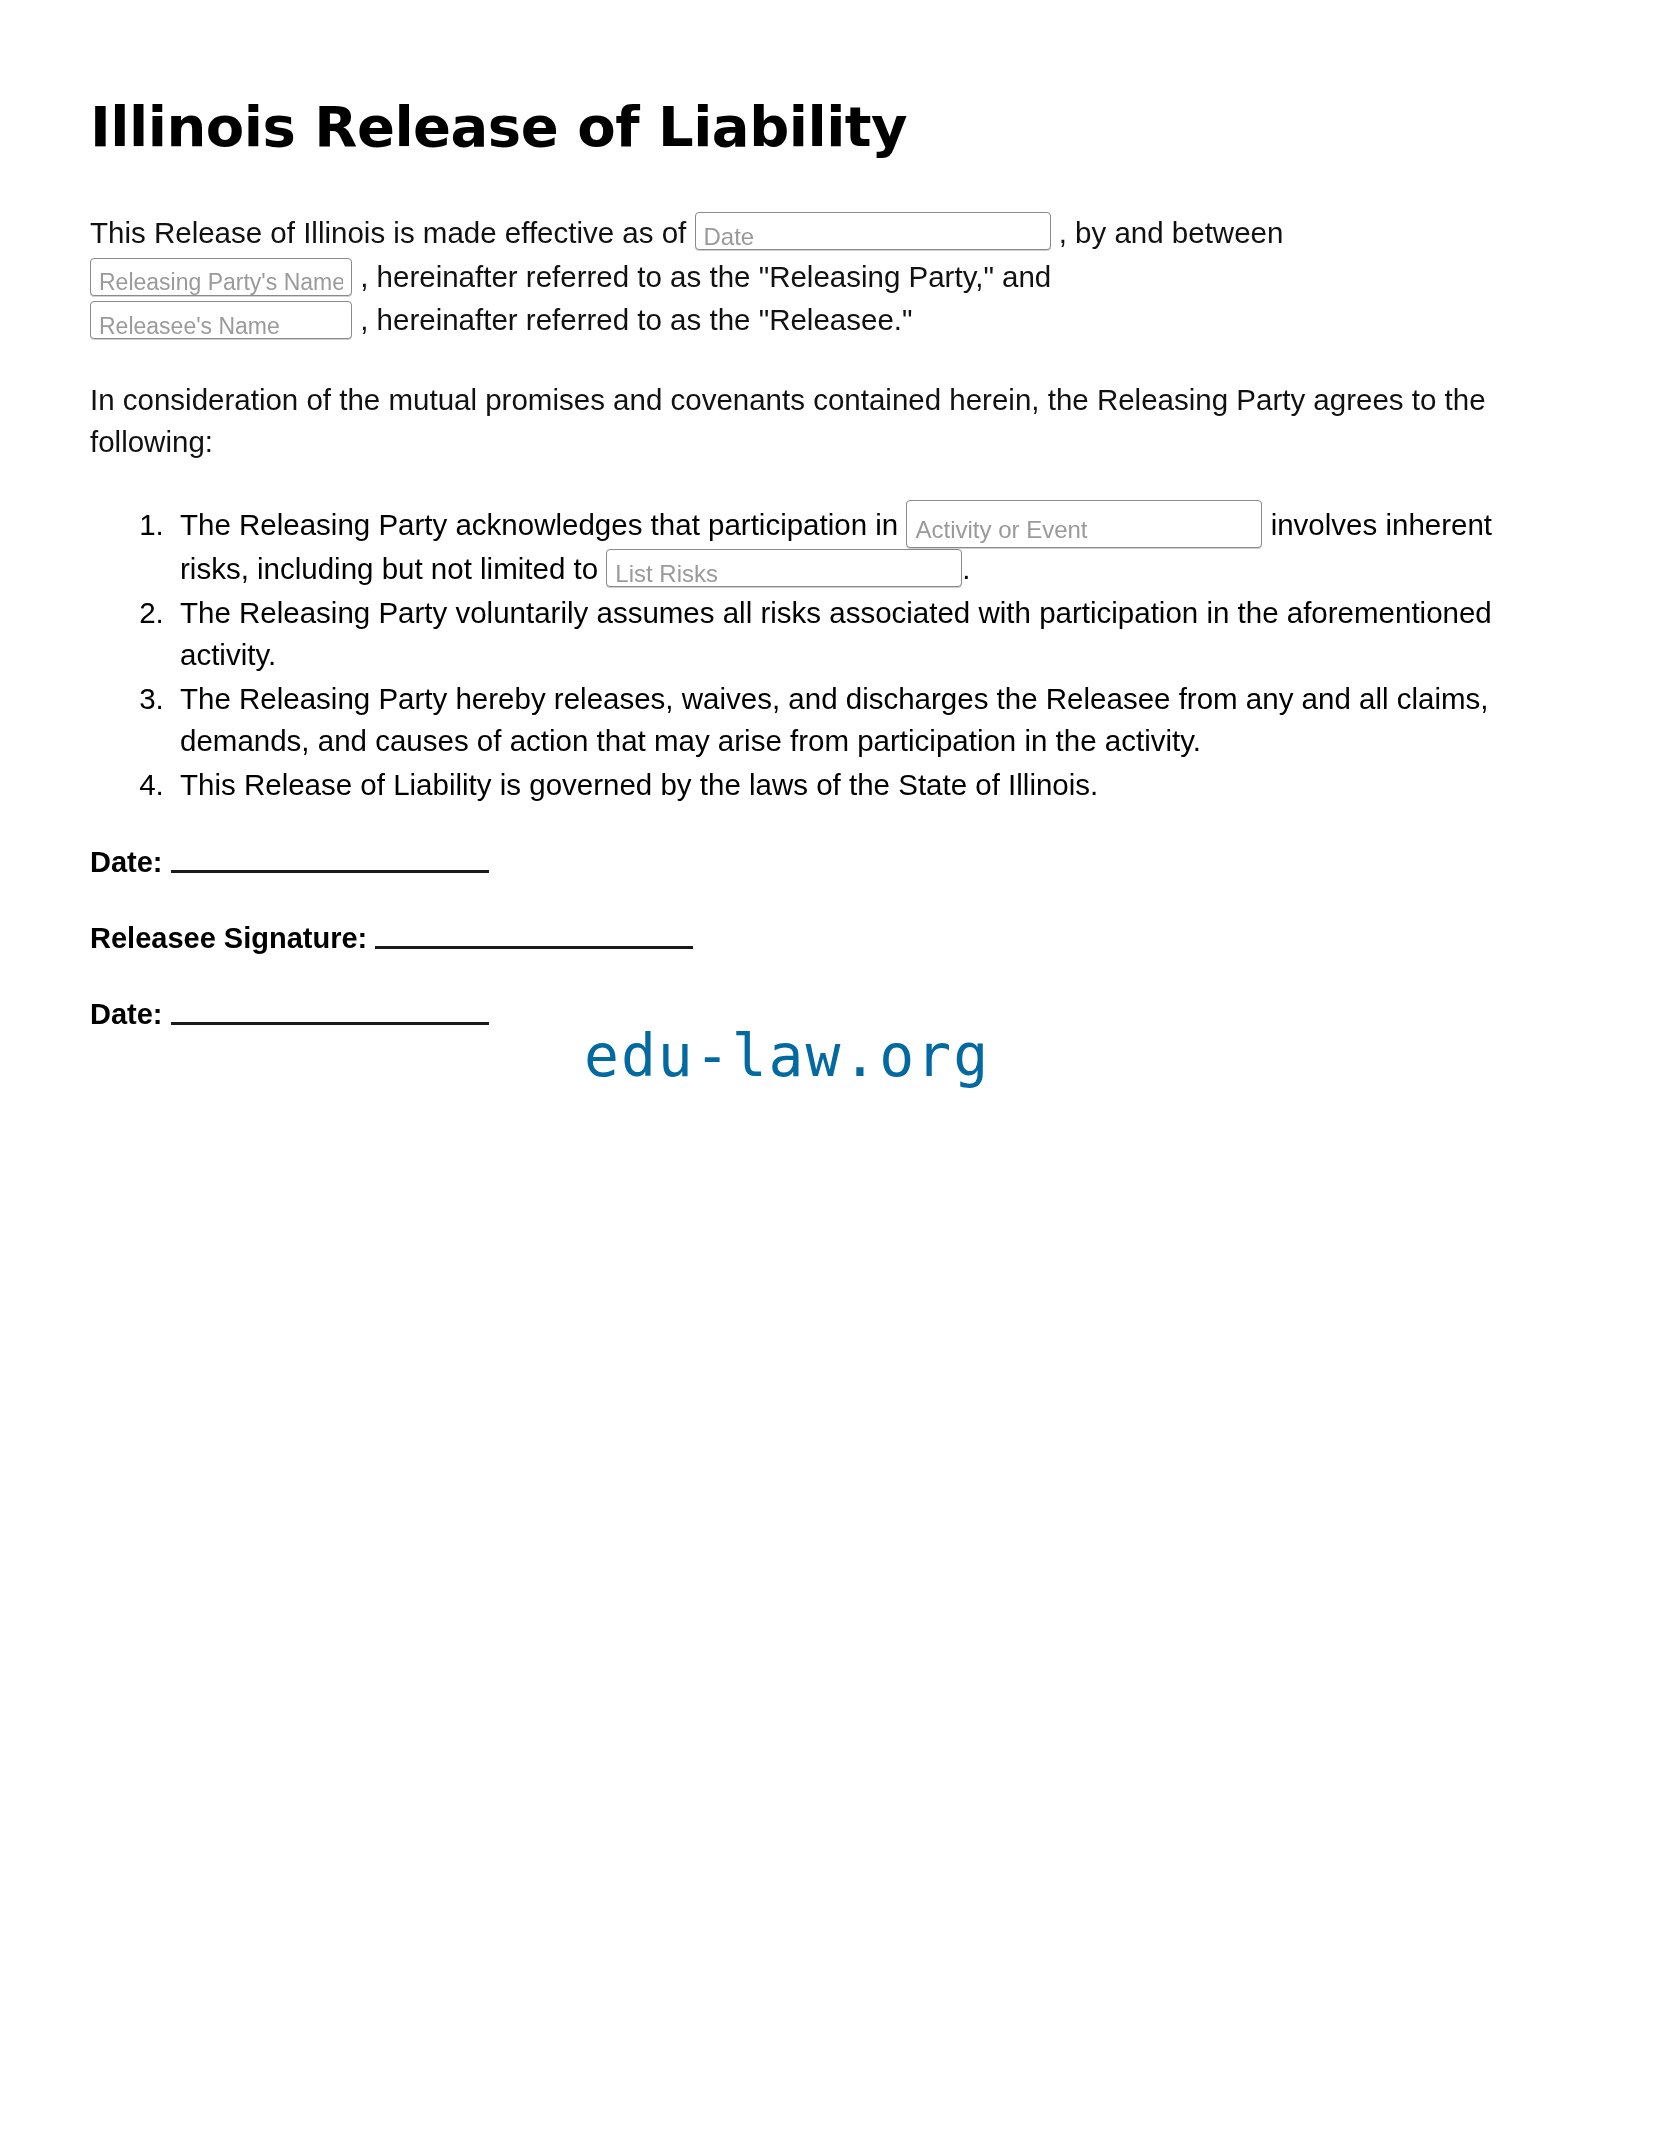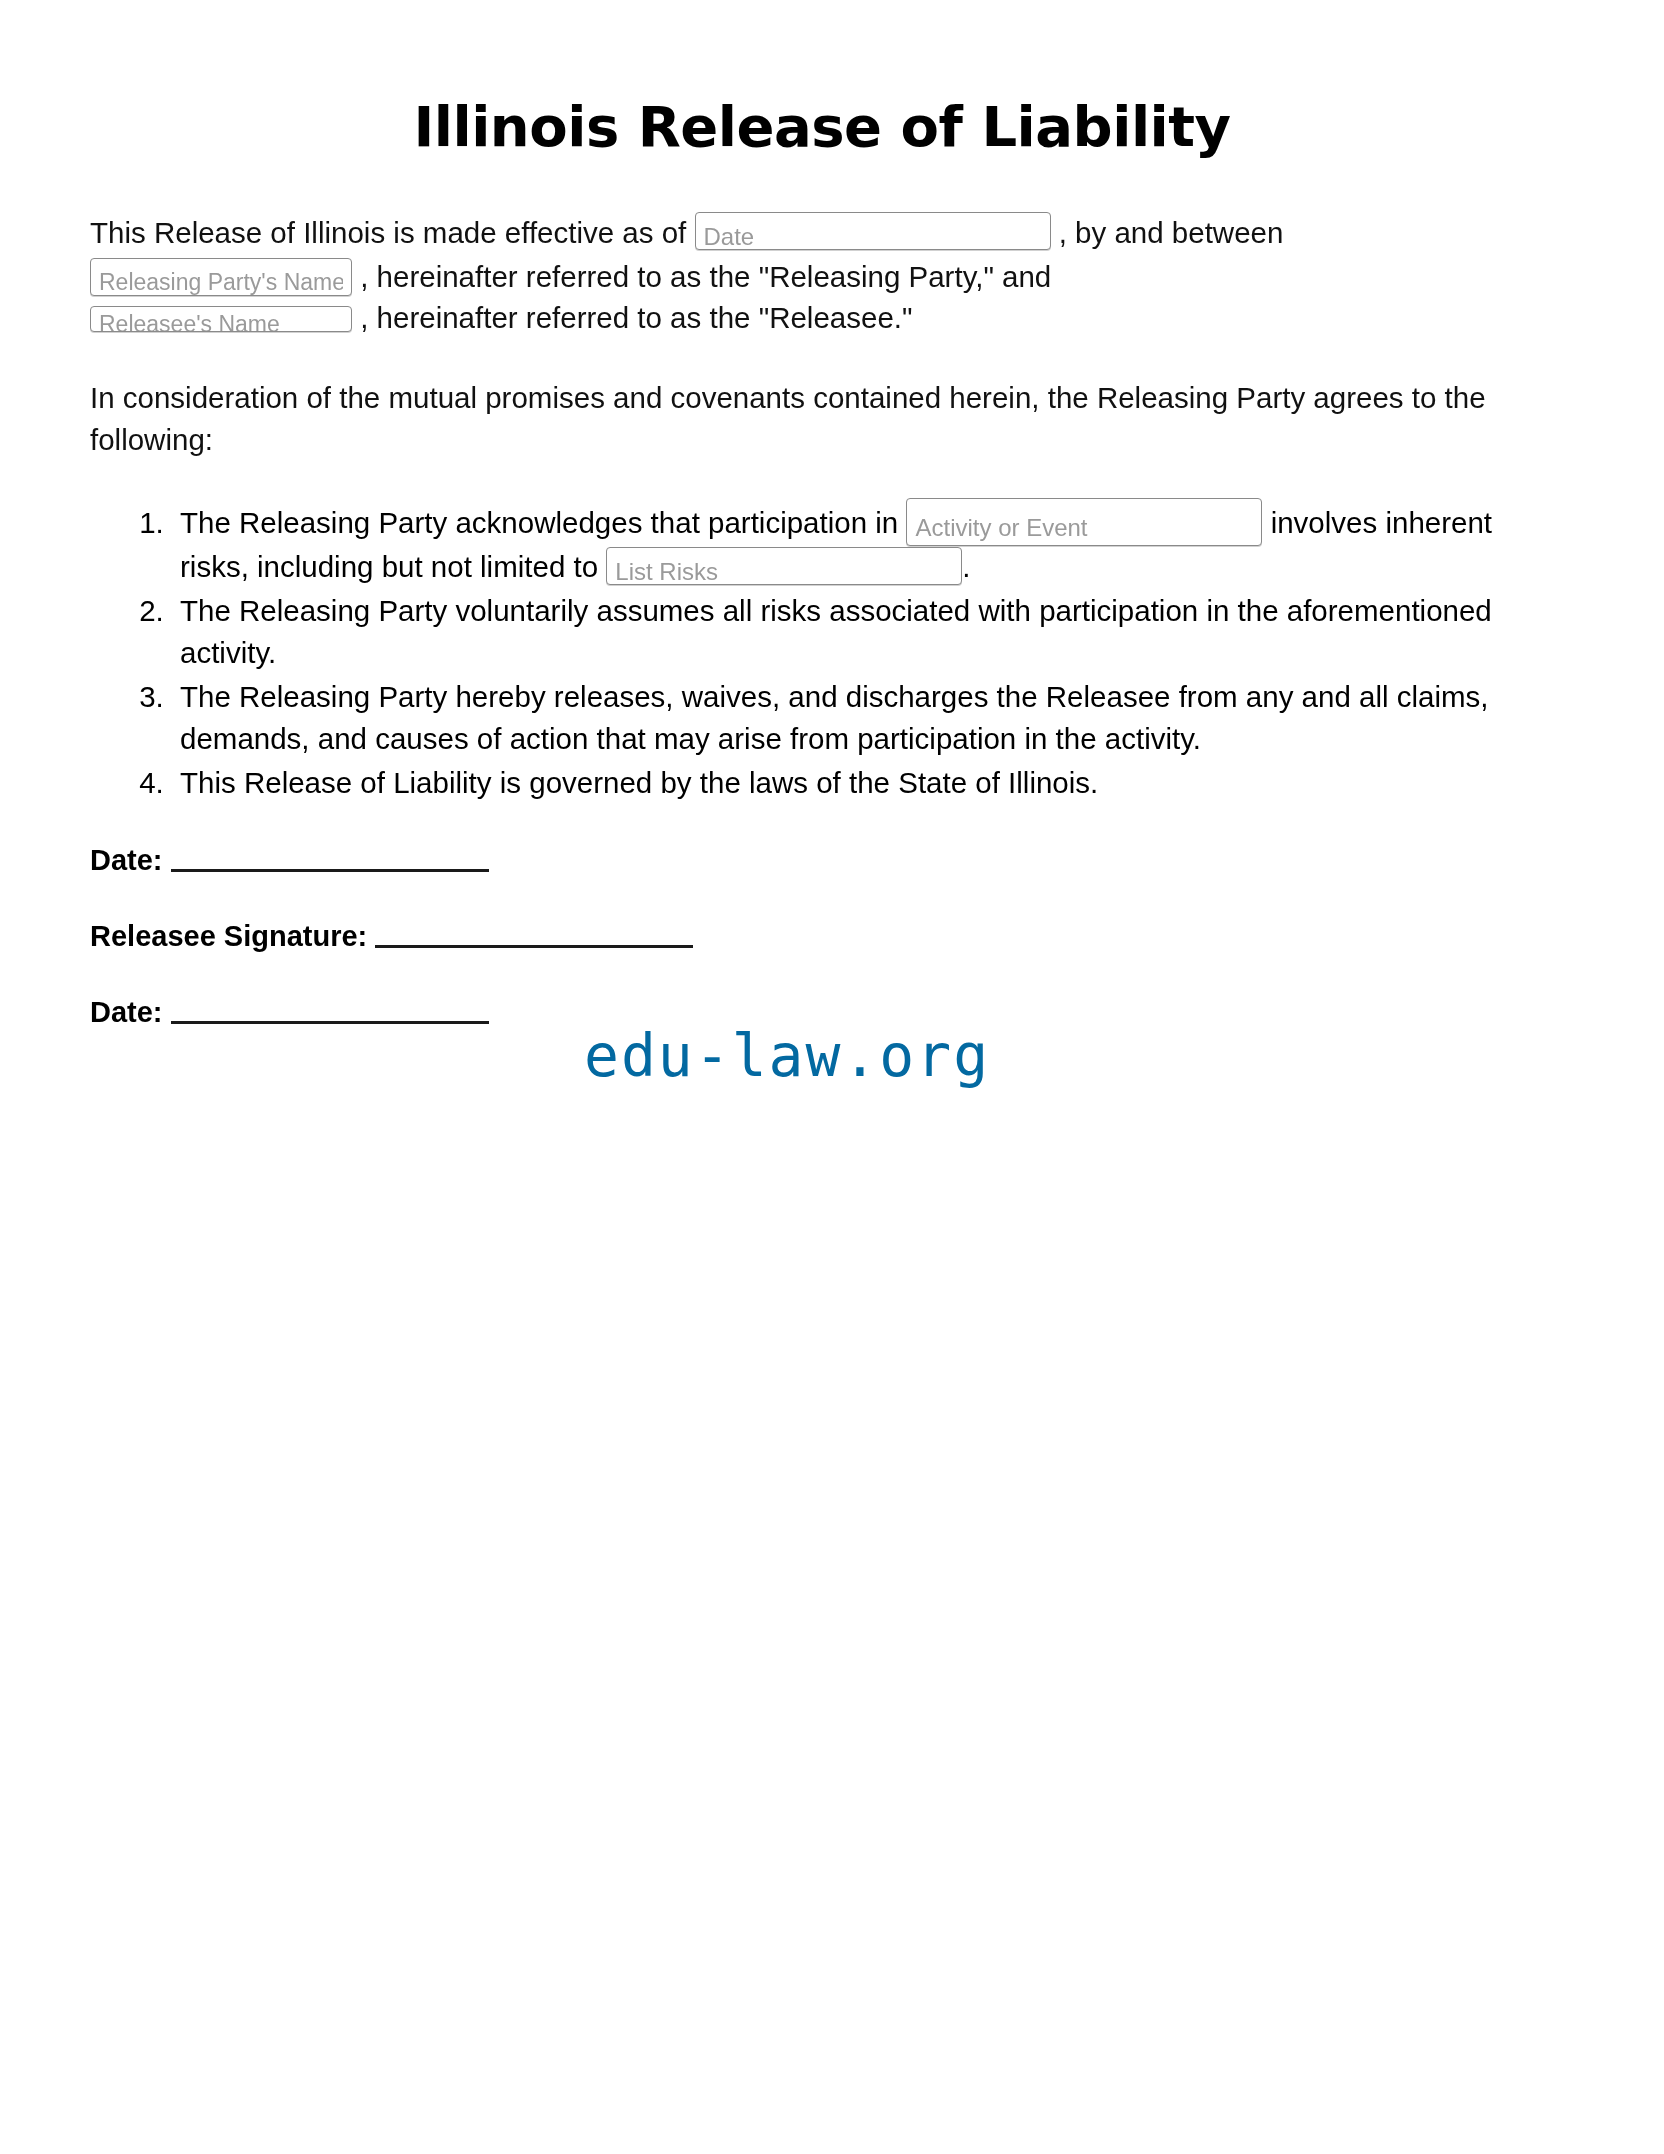--- a/index.html
+++ b/index.html
@@ -28,21 +28,20 @@
 
   
   .doc-title {
     font-family: "DejaVu Sans", sans-serif;
     font-weight: bold;
     font-size: 56px;
     line-height: 1.1;
     letter-spacing: -0.5px;
     margin: 0 0 52px 0;
     color: #000;
-    text-align: center;
   }
 
   
   .body-text {
     font-size: 29.5px;
     line-height: 42px;
     color: #111111;
   }
 
   .para {
@@ -81,21 +80,21 @@
     top: 2px;
   }
   .field-releasing {
     width: 262px;
     height: 38px;
     font-size: 23px;
     top: 4px;
   }
   .field-releasee {
     width: 262px;
-    height: 26px;
+    height: 38px;
     font-size: 23px;
     top: 4px;
   }
   .field-activity {
     width: 356px;
     height: 48px;
     font-size: 24px;
     top: 3px;
   }
   .field-risks {

